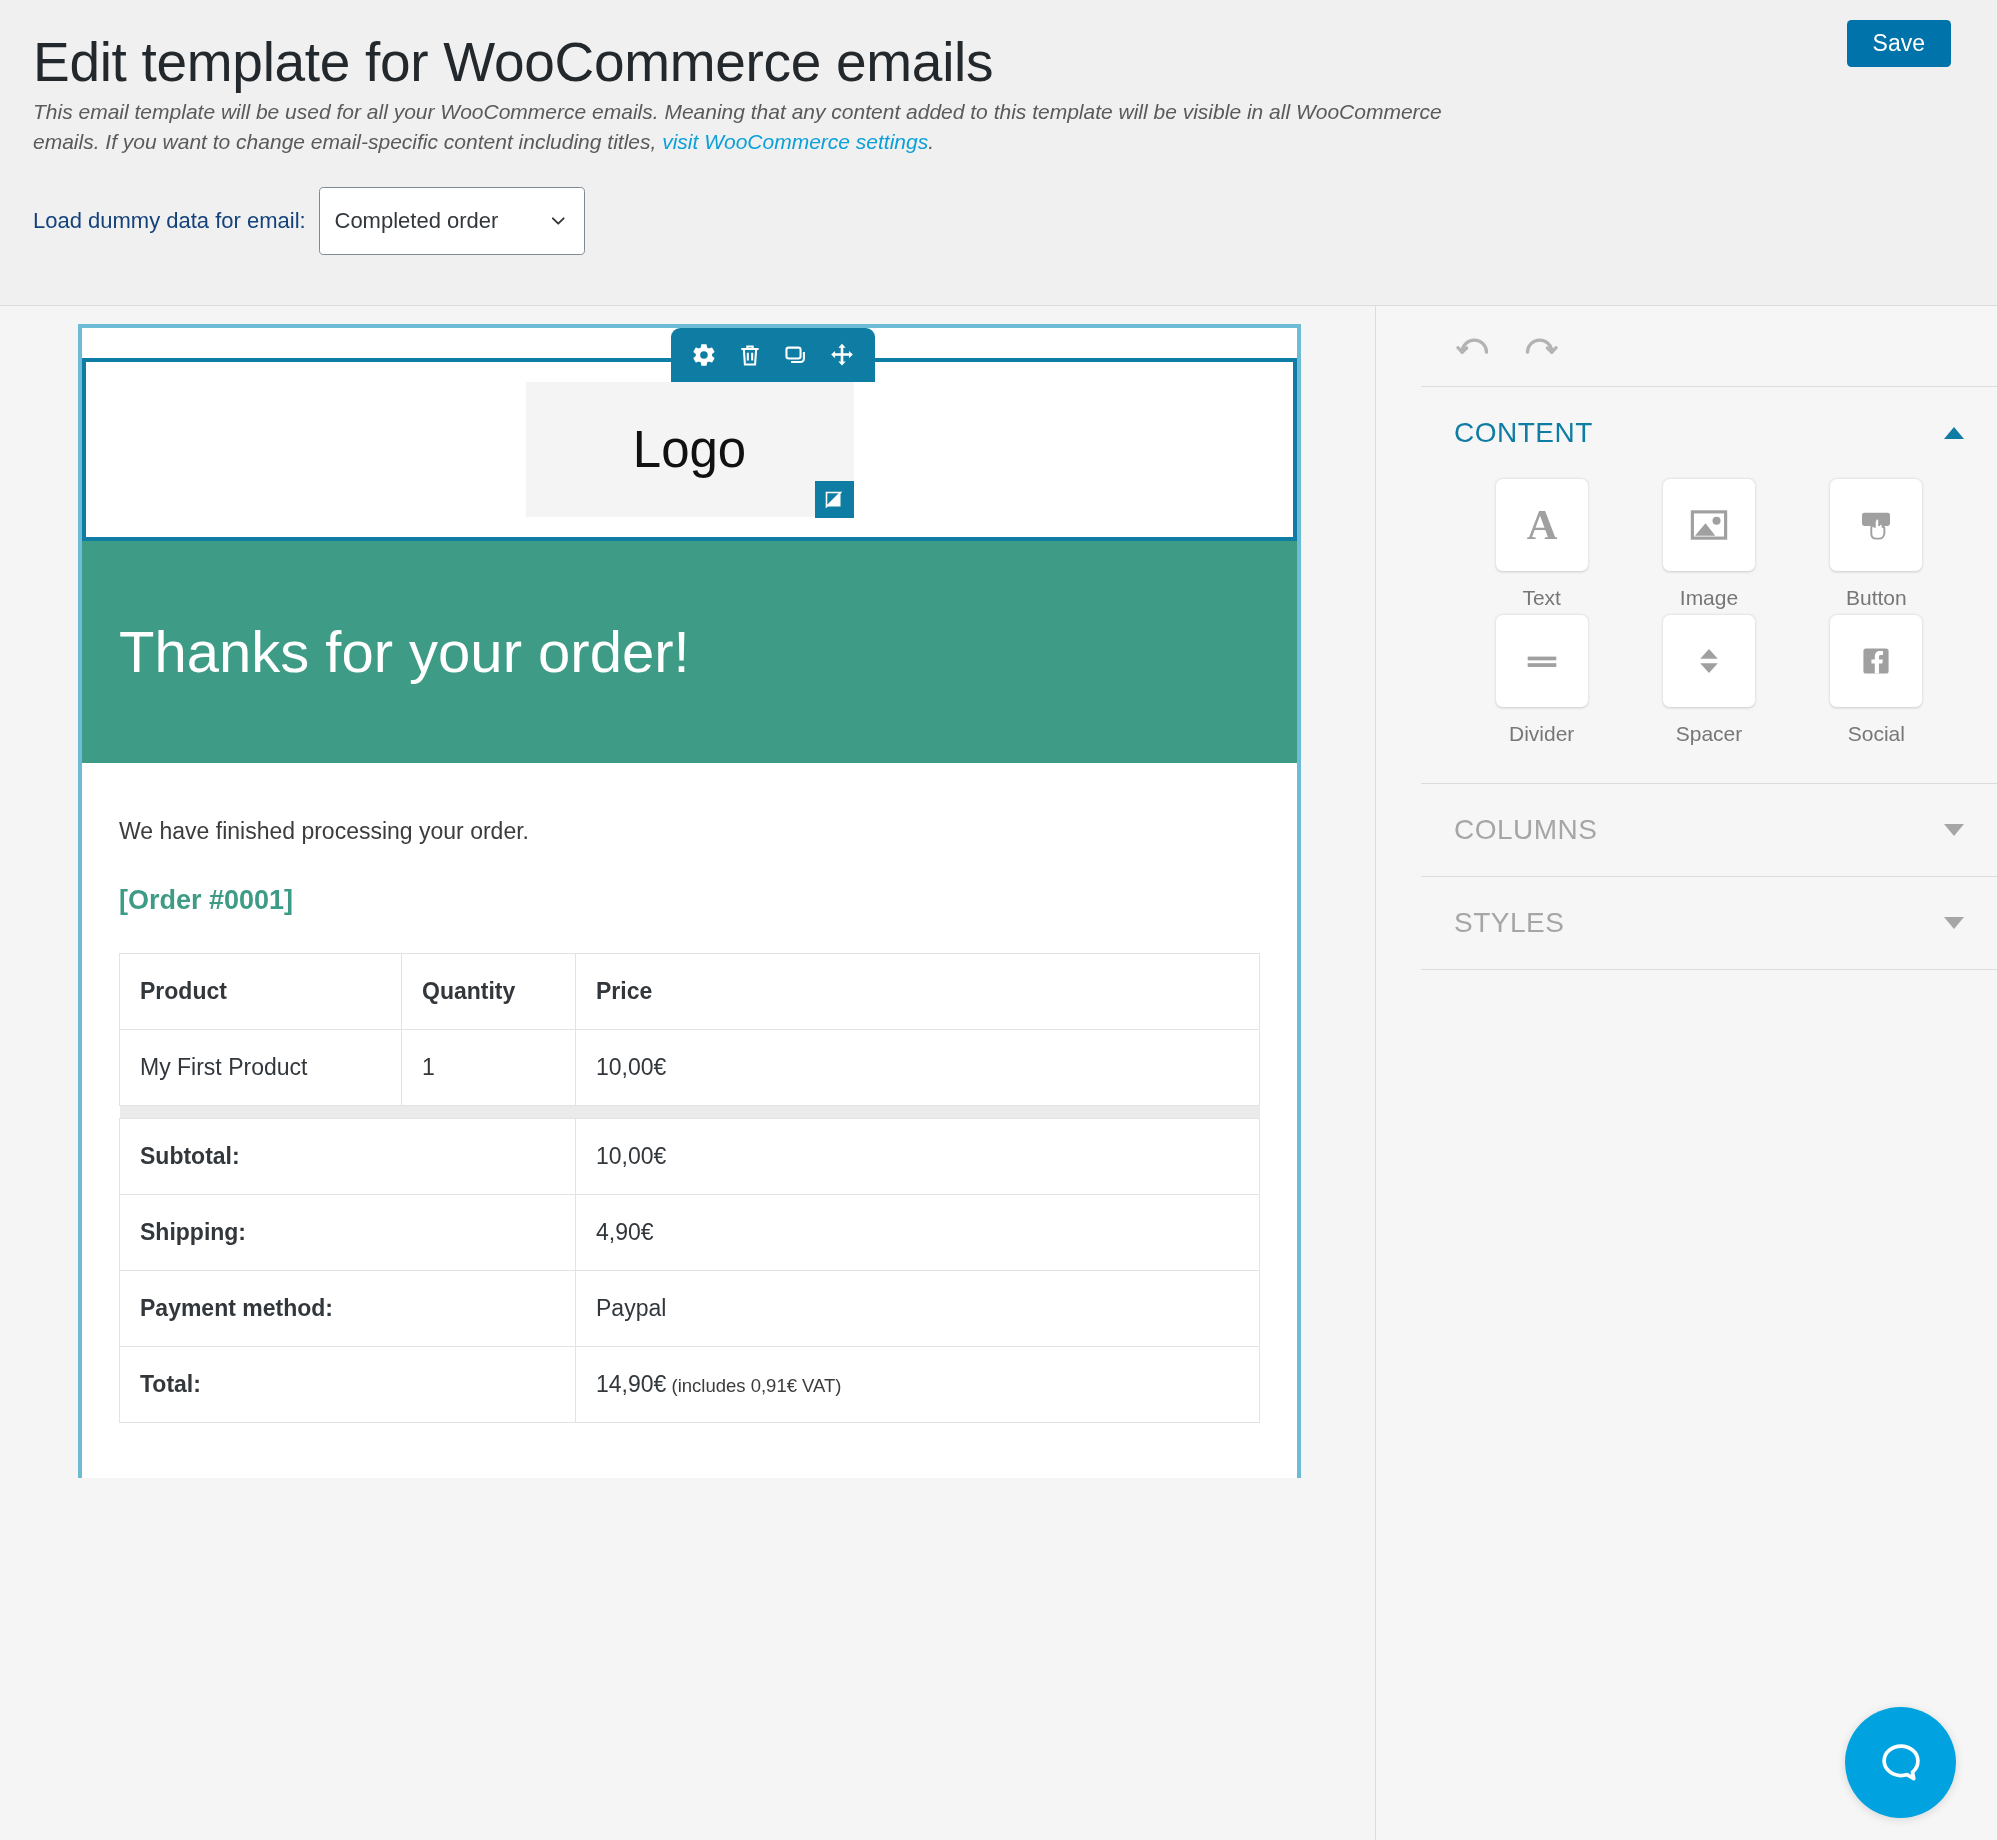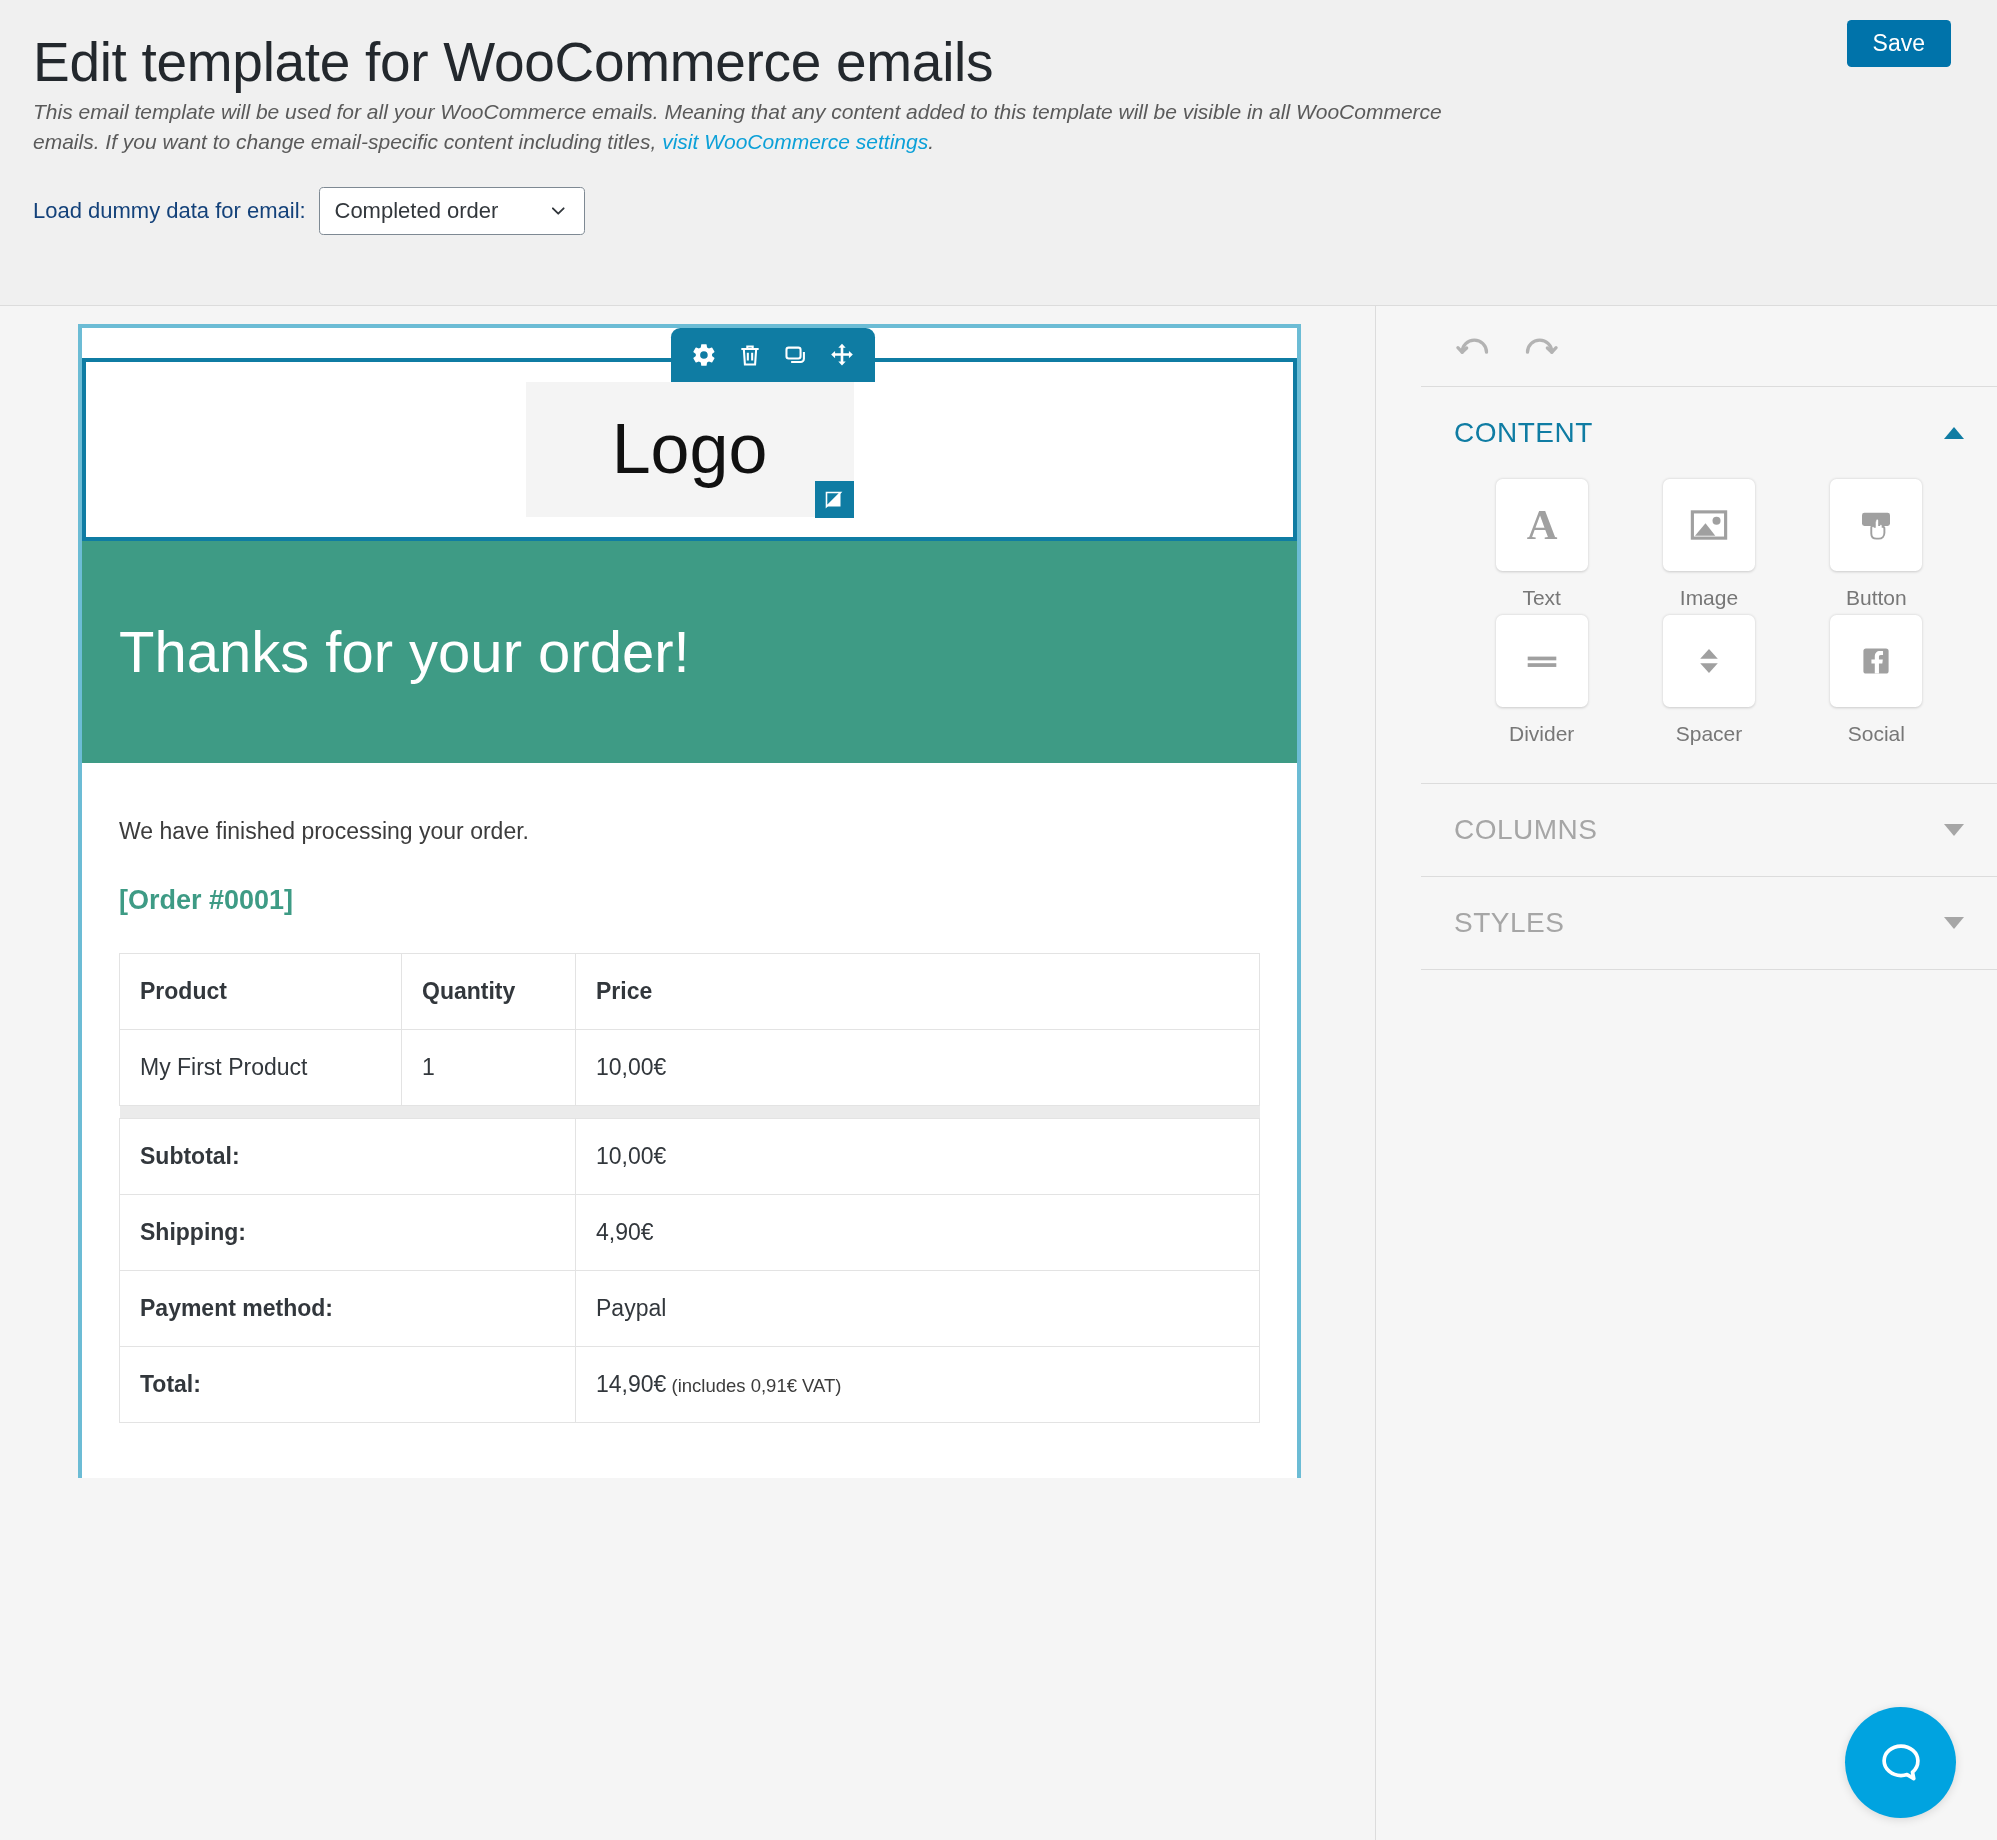--- a/index.html
+++ b/index.html
@@ -68,21 +68,21 @@
     align-items: center;
     gap: 13px;
   }
   .dummy-label {
     font-size: 22px;
     color: #14427a;
   }
   .dummy-select {
     position: relative;
     width: 266px;
-    height: 48px;
+    height: 68px;
     background: #fff;
     border: 1.8px solid #7e8993;
     border-radius: 4.6px;
     display: flex;
     align-items: center;
     padding: 0 14.8px;
     cursor: pointer;
   }
   .dummy-select .sel-value {
     font-size: 22px;
@@ -160,21 +160,21 @@
   .logo-placeholder {
     position: relative;
     width: 328px;
     height: 135px;
     background: #f4f4f4;
     display: flex;
     align-items: center;
     justify-content: center;
   }
   .logo-text {
-    font-size: 70px;
+    font-size: 51px;
     font-weight: 400;
     color: #111;
     line-height: 1;
   }
   .logo-edit-badge {
     position: absolute;
     right: 0;
     bottom: -1.8px;
     width: 39px;
     height: 37px;

